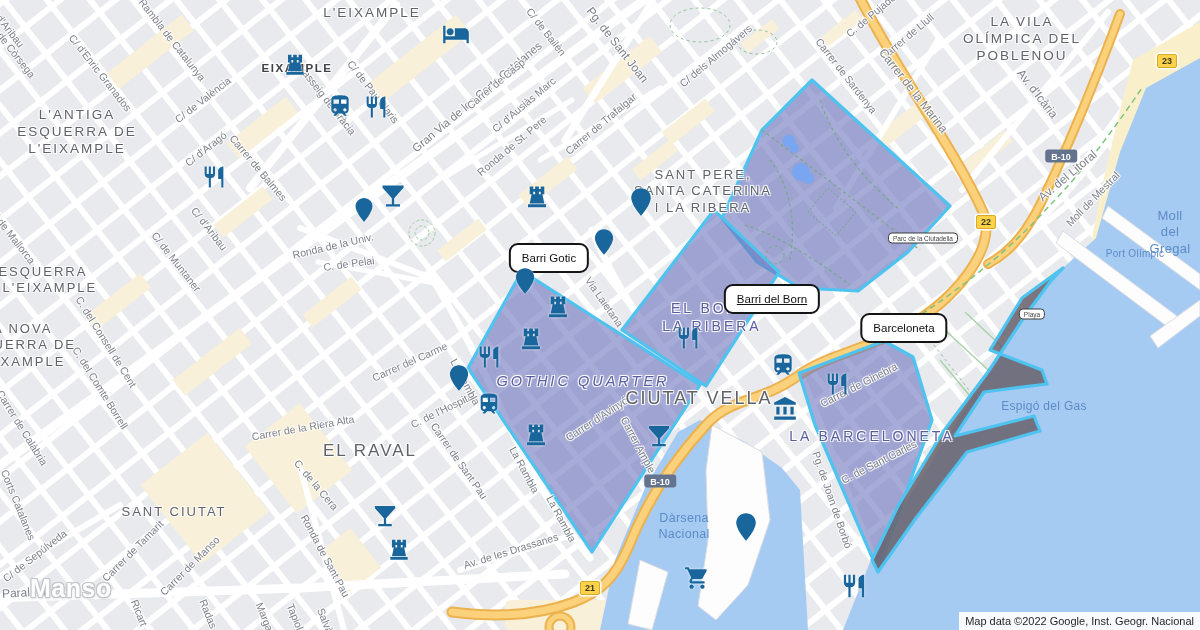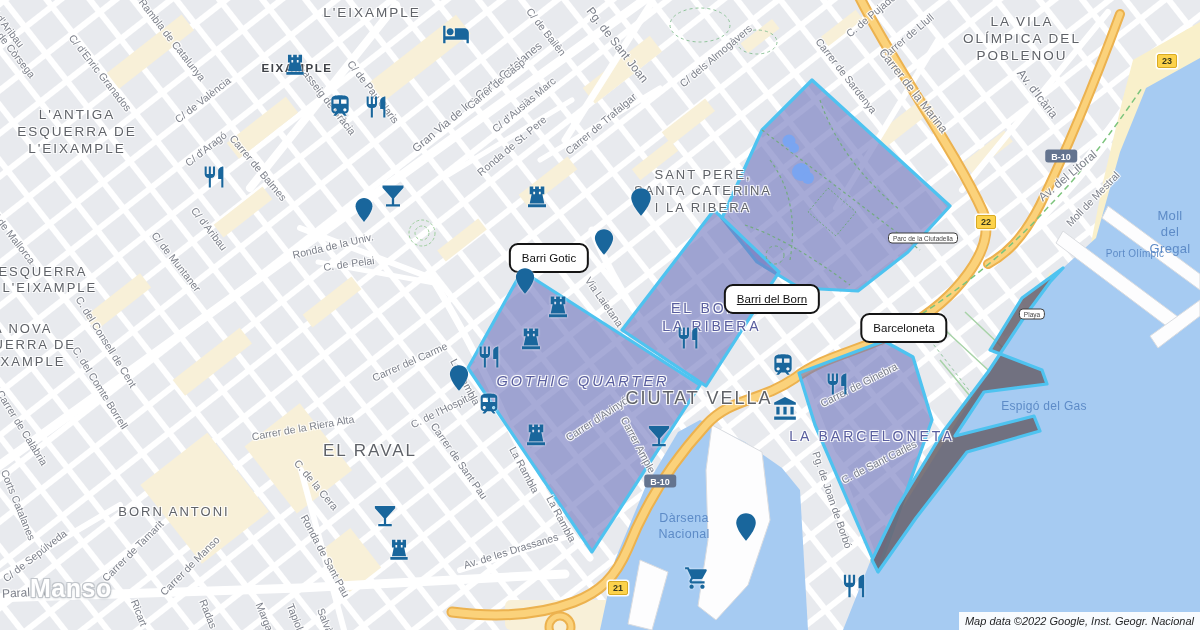--- a/index.html
+++ b/index.html
@@ -21,21 +21,21 @@
        padding:7px 11px;font-size:11.5px;color:#111;font-weight:500;white-space:nowrap;}
   .boxlbl{position:absolute;background:#fff;border:1.5px solid #3c3c3c;border-radius:4px;
        padding:1px 4px;font-size:6.5px;color:#444;white-space:nowrap;}
   .badge{position:absolute;font-weight:700;white-space:nowrap;}
   .badge-blue{background:#64748f;color:#fff;font-size:9px;padding:1.5px 6px;border-radius:3px;}
   .badge-yellow{background:#fcd24b;color:#3a3a1e;font-size:9px;padding:1px 4px;border-radius:2px;
        border:1px solid #d9ab24;box-shadow:0 0 0 1.5px rgba(255,255,255,.95);}
   #glogo{position:absolute;left:30px;top:574px;font-size:25px;font-weight:700;letter-spacing:.5px;
        color:#fff;text-shadow:-1px -1px 0 #c2c6cb,1px -1px 0 #c2c6cb,-1px 1px 0 #c2c6cb,1px 1px 0 #c2c6cb,0 1px 3px #aab0b6;}
   #attrib{position:absolute;right:0;bottom:0;background:rgba(255,255,255,.92);color:#1f2022;
-       font-size:11px;padding:3px 6px;font-style:italic;}
+       font-size:11px;padding:3px 6px;}
 </style>
 </head>
 <body>
 
 <div id="map">
 
   <svg id="base" width="1200" height="630" viewBox="0 0 1200 630">
     <defs>
       <pattern id="gA" width="34" height="34" patternUnits="userSpaceOnUse" patternTransform="rotate(52)">
         <rect width="34" height="34" fill="none"></rect>
@@ -226,36 +226,36 @@
 ESQUERRA DE
 L'EIXAMPLE</div>
       <div class="lbl area" style="left: 703px; top: 191px; transform: translate(-50%, -50%); font-size: 13px;">SANT PERE,
 SANTA CATERINA
 I LA RIBERA</div>
       <div class="lbl area" style="left: 1022px; top: 39px; transform: translate(-50%, -50%); font-size: 13.5px;">LA VILA
 OLÍMPICA DEL
 POBLENOU</div>
       <div class="lbl area" style="left: 699px; top: 398px; transform: translate(-50%, -50%); font-size: 18px;">CIUTAT VELLA</div>
       <div class="lbl area" style="left: 370px; top: 451px; transform: translate(-50%, -50%); font-size: 17px;">EL RAVAL</div>
-      <div class="lbl area" style="left: 174px; top: 512px; transform: translate(-50%, -50%); font-size: 13px;">BORN ANTONI</div>
+      <div class="lbl area" style="left: 174px; top: 512px; transform: translate(-50%, -50%); font-size: 13px;">SANT CIUTAT</div>
       <div class="lbl district" style="left: 583px; top: 381px; transform: translate(-50%, -50%); font-size: 14.5px; font-style: italic;">GOTHIC QUARTER</div>
       <div class="lbl district" style="left: 712px; top: 317px; transform: translate(-50%, -50%); font-size: 14px;">EL BORN
 LA RIBERA</div>
       <div class="lbl district" style="left: 872px; top: 437px; transform: translate(-50%, -50%); font-size: 14px;">LA BARCELONETA</div>
       <div class="lbl water-lbl" style="left: 1135px; top: 254px; transform: translate(-50%, -50%); font-size: 10px;">Port Olímpic</div>
       <div class="lbl water-lbl" style="left: 1170px; top: 232px; transform: translate(-50%, -50%); font-size: 13px;">Moll del
 Gregal</div>
       <div class="lbl water-lbl" style="left: 1044px; top: 406px; transform: translate(-50%, -50%); font-size: 12px;">Espigó del Gas</div>
       <div class="lbl water-lbl" style="left: 684px; top: 527px; transform: translate(-50%, -50%); font-size: 12.5px;">Dàrsena
 Nacional</div>
       <div class="boxlbl" style="left: 923px; top: 238px; transform: translate(-50%, -50%);">Parc de la Ciutadella</div>
       <div class="boxlbl" style="left: 1032px; top: 314px; transform: translate(-50%, -50%);">Playa</div>
       <div class="badge badge-blue" style="left: 1061px; top: 156px; transform: translate(-50%, -50%);">B-10</div>
       <div class="badge badge-blue" style="left: 660px; top: 481px; transform: translate(-50%, -50%);">B-10</div>
-      <div class="badge badge-yellow" style="left: 618px; top: 588px; transform: translate(-50%, -50%);">21</div>
+      <div class="badge badge-yellow" style="left: 590px; top: 588px; transform: translate(-50%, -50%);">21</div>
       <div class="badge badge-yellow" style="left: 986px; top: 222px; transform: translate(-50%, -50%);">22</div>
       <div class="badge badge-yellow" style="left: 1167px; top: 53px; transform: translate(-50%, -50%); margin-top: 8px;">23</div>
       <div class="callout" style="left: 549px; top: 258px; transform: translate(-50%, -50%);">Barri Gotic</div>
       <div class="callout" style="left: 772px; top: 299px; transform: translate(-50%, -50%); text-decoration: underline;">Barri del Born</div>
       <div class="callout" style="left: 887px; top: 328px; transform: translate(-50%, -50%); margin-left: 17px;">Barceloneta</div>
       <div class="icon" style="left: 295px; top: 64px; transform: translate(-50%, -50%); color: rgb(25, 102, 156);">
         <svg width="26" height="26" viewBox="0 0 24 24">
           <path fill="currentColor" d="M4 22h16v-2.6H4zM5.5 18.6h13l-1.7-8.1H7.2zM5.5 3.5v7h3.2V8.3h1.6v2.2h3.4V8.3h1.6v2.2h3.2v-7h-3.2v2.2h-1.6V3.5h-3.4v2.2H8.7V3.5z"></path>
         </svg>
       </div>

